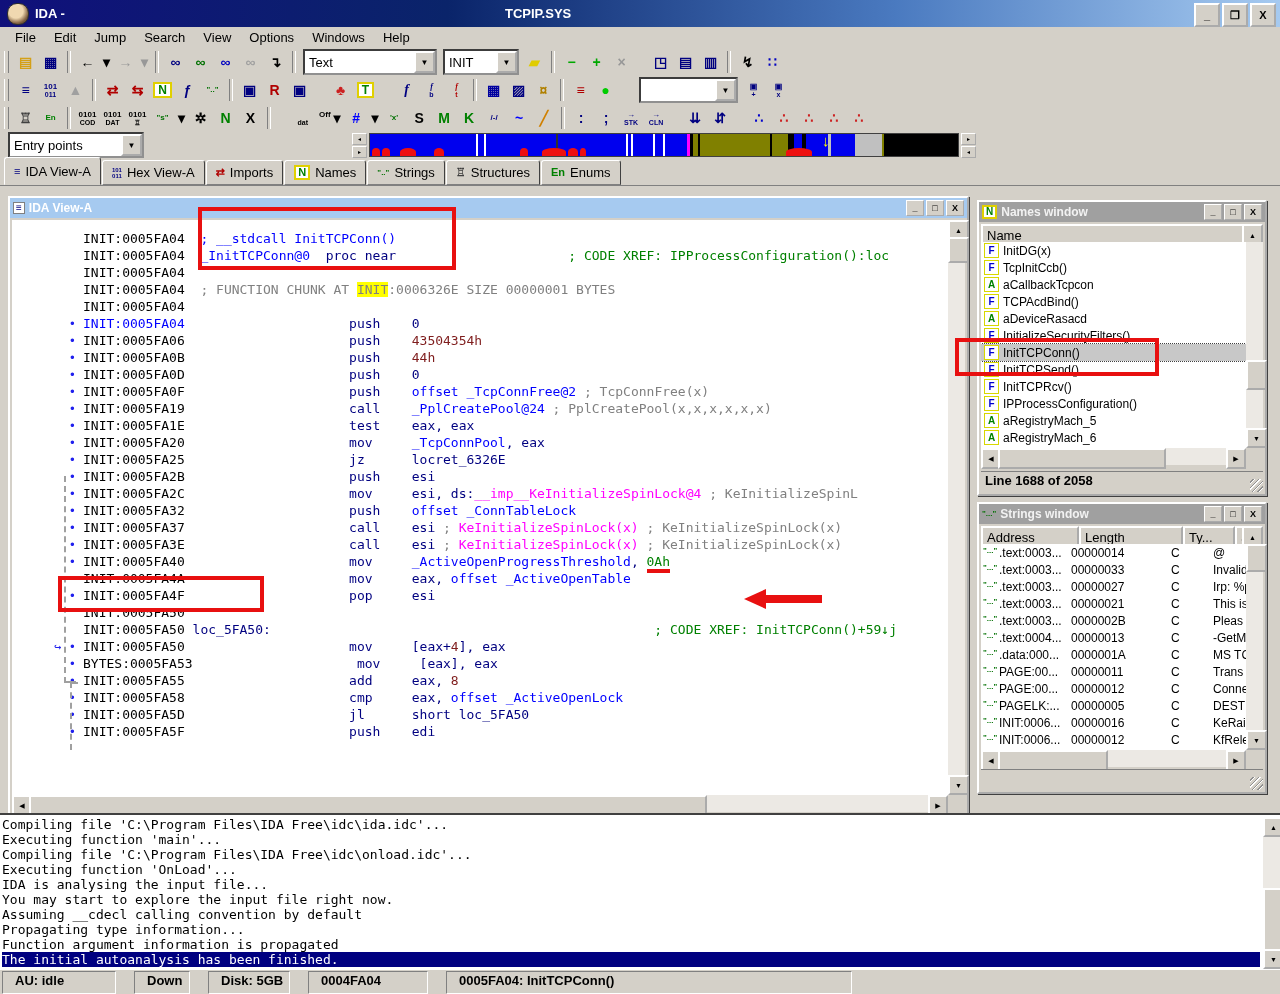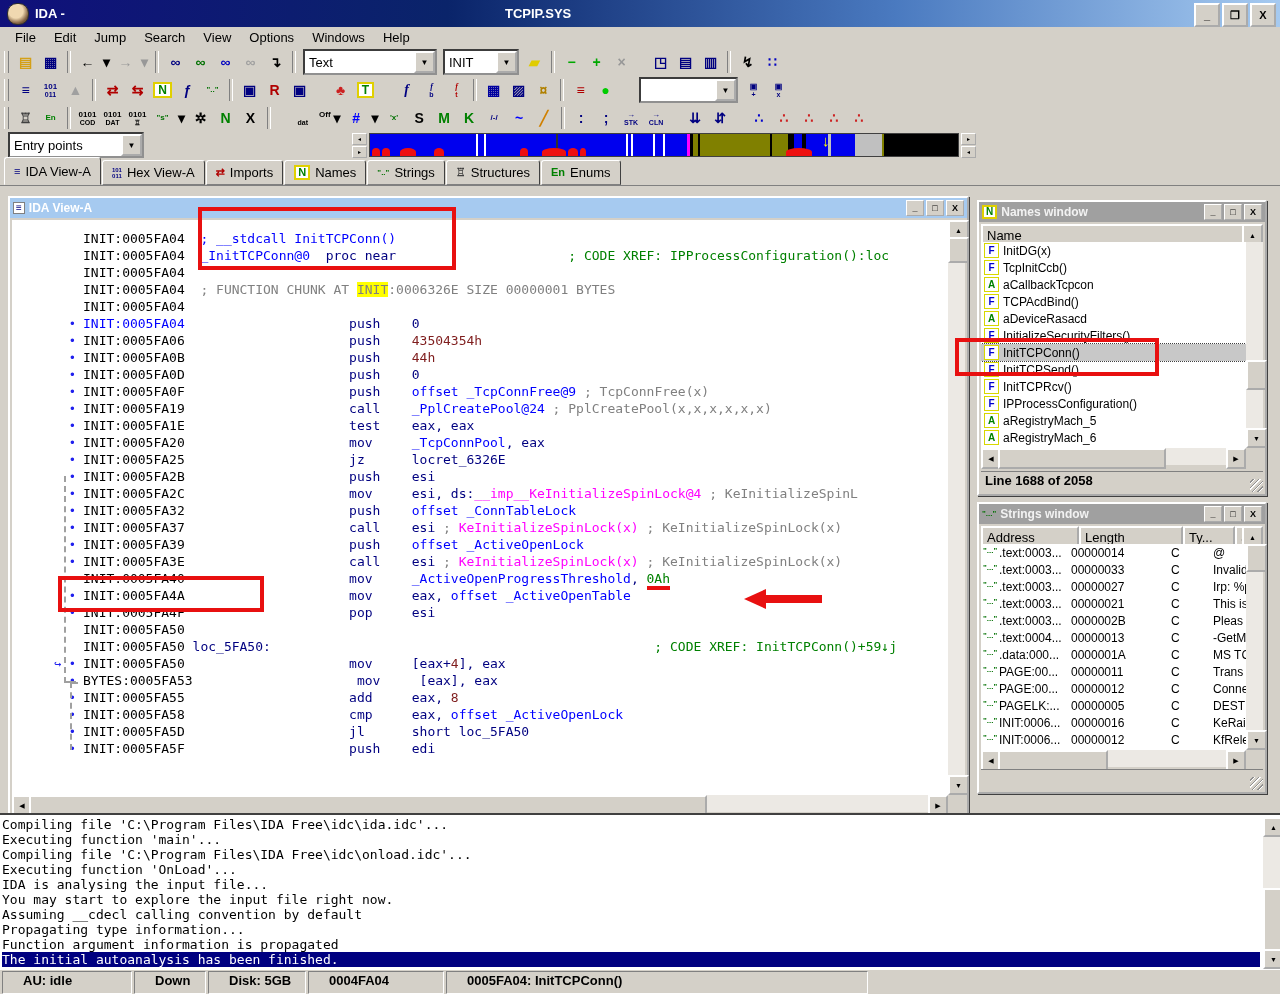--- a/index.html
+++ b/index.html
@@ -96,22 +96,22 @@
   
   #outwin{position:absolute;left:0;top:813px;width:1280px;height:156px;background:#fff;
           border-top:2px solid #404040;overflow:hidden}
   #outlines{position:absolute;left:2px;top:2px;right:18px;bottom:0;
             font-family:"DejaVu Sans Mono",monospace;font-size:13px;line-height:15px;white-space:pre;overflow:hidden}
   .oline{height:15px}
   .oline.hl{background:#000080;color:#fff;width:1258px}
   
   #statusbar{position:absolute;left:0;top:969px;width:1280px;height:25px;background:#d4d0c8;
              border-top:1px solid #fff;display:flex;align-items:center;padding-left:2px}
-  .scell{height:19px;border:1px solid;border-color:#808080 #fff #fff #808080;margin-right:2px;
-         font-weight:bold;font-size:13px;padding:1px 20px;overflow:hidden;white-space:nowrap;flex:none}
+  .scell{height:19px;border:1px solid;border-color:#808080 #fff #fff #808080;margin-right:18px;
+         font-weight:bold;font-size:13px;padding:1px 12px;overflow:hidden;white-space:nowrap;flex:none}
   
   .ann{position:absolute;border:4px solid #e81010;z-index:60;pointer-events:none}
   #annArrow{position:absolute;z-index:60;pointer-events:none}
   #annArrow .head{position:absolute;left:0;top:0;width:0;height:0;
       border-top:10px solid transparent;border-bottom:10px solid transparent;border-right:22px solid #e81010}
   #annArrow .shaft{position:absolute;left:20px;top:6px;width:58px;height:8px;background:#e81010}
 </style>
 </head>
 <body>
 
@@ -534,30 +534,29 @@
     <div class="jmpline" style="left:58px;top:462px;width:6px;height:66px;border-left:2px dashed #a0a0a0;border-top:2px dashed #a0a0a0"></div>
   <div class="dline"><span class="gut"></span><span class="c-a">INIT:0005FA04</span><span class="c-cb">  ; __stdcall InitTCPConn()</span></div>
       <div class="dline"><span class="gut"></span><span class="c-a">INIT:0005FA04</span><span class="c-n">  _InitTCPConn@0</span><span class="c-mn">  proc near</span><span class="c-x">                      ; CODE XREF: IPProcessConfiguration():loc</span></div>
       <div class="dline"><span class="gut"></span><span class="c-a">INIT:0005FA04</span></div>
       <div class="dline"><span class="gut"></span><span class="c-a">INIT:0005FA04</span><span class="c-com">  ; FUNCTION CHUNK AT </span><span class="c-hl">INIT</span><span class="c-com">:0006326E SIZE 00000001 BYTES</span></div>
       <div class="dline"><span class="gut"></span><span class="c-a">INIT:0005FA04</span></div>
       <div class="dline"><span class="gut">•</span><span class="c-ab">INIT:0005FA04</span><span class="c-mn">                     push    0</span></div>
       <div class="dline"><span class="gut">•</span><span class="c-a">INIT:0005FA06</span><span class="c-mn">                     push    </span><span class="c-num">43504354h</span></div>
       <div class="dline"><span class="gut">•</span><span class="c-a">INIT:0005FA0B</span><span class="c-mn">                     push    </span><span class="c-num">44h</span></div>
       <div class="dline"><span class="gut">•</span><span class="c-a">INIT:0005FA0D</span><span class="c-mn">                     push    0</span></div>
-      <div class="dline"><span class="gut">•</span><span class="c-a">INIT:0005FA0F</span><span class="c-mn">                     push    </span><span class="c-n">offset _TcpConnFree@9</span><span class="c-com"> ; TcpConnFree(x)</span></div>
+      <div class="dline"><span class="gut">•</span><span class="c-a">INIT:0005FA0F</span><span class="c-mn">                     push    </span><span class="c-n">offset _TcpConnFree@2</span><span class="c-com"> ; TcpConnFree(x)</span></div>
       <div class="dline"><span class="gut">•</span><span class="c-a">INIT:0005FA19</span><span class="c-mn">                     call    </span><span class="c-n">_PplCreatePool@24</span><span class="c-com"> ; PplCreatePool(x,x,x,x,x,x)</span></div>
       <div class="dline"><span class="gut">•</span><span class="c-a">INIT:0005FA1E</span><span class="c-mn">                     test    eax, eax</span></div>
       <div class="dline"><span class="gut">•</span><span class="c-a">INIT:0005FA20</span><span class="c-mn">                     mov     </span><span class="c-n">_TcpConnPool</span><span class="c-mn">, eax</span></div>
       <div class="dline"><span class="gut">•</span><span class="c-a">INIT:0005FA25</span><span class="c-mn">                     jz      locret_6326E</span></div>
       <div class="dline"><span class="gut">•</span><span class="c-a">INIT:0005FA2B</span><span class="c-mn">                     push    esi</span></div>
       <div class="dline"><span class="gut">•</span><span class="c-a">INIT:0005FA2C</span><span class="c-mn">                     mov     esi, ds:</span><span class="c-mg">__imp__KeInitializeSpinLock@4</span><span class="c-com"> ; KeInitializeSpinL</span></div>
       <div class="dline"><span class="gut">•</span><span class="c-a">INIT:0005FA32</span><span class="c-mn">                     push    </span><span class="c-n">offset _ConnTableLock</span></div>
       <div class="dline"><span class="gut">•</span><span class="c-a">INIT:0005FA37</span><span class="c-mn">                     call    esi </span><span class="c-com">; </span><span class="c-mg">KeInitializeSpinLock(x)</span><span class="c-com"> ; KeInitializeSpinLock(x)</span></div>
-      <div class="dline"><span class="gut">•</span><span class="c-a">INIT:0005FA39</span><span class="c-mn">                     push    </span><span class="c-n">offset _ActiveOpenLock</span></div>
       <div class="dline"><span class="gut">•</span><span class="c-a">INIT:0005FA3E</span><span class="c-mn">                     call    esi </span><span class="c-com">; </span><span class="c-mg">KeInitializeSpinLock(x)</span><span class="c-com"> ; KeInitializeSpinLock(x)</span></div>
       <div class="dline"><span class="gut">•</span><span class="c-a">INIT:0005FA40</span><span class="c-mn">                     mov     </span><span class="c-n">_ActiveOpenProgressThreshold</span><span class="c-mn">, </span><span class="c-numu">0Ah</span></div>
       <div class="dline"><span class="gut">•</span><span class="c-a">INIT:0005FA4A</span><span class="c-mn">                     mov     eax, </span><span class="c-n">offset _ActiveOpenTable</span></div>
       <div class="dline"><span class="gut">•</span><span class="c-a">INIT:0005FA4F</span><span class="c-mn">                     pop     esi</span></div>
       <div class="dline"><span class="gut"></span><span class="c-a">INIT:0005FA50</span></div>
       <div class="dline"><span class="gut"></span><span class="c-a">INIT:0005FA50</span><span class="c-mn"> loc_5FA50:</span><span class="c-x">                                                 ; CODE XREF: InitTCPConn()+59↓j</span></div>
       <div class="dline"><span class="gut">↪ •</span><span class="c-a">INIT:0005FA50</span><span class="c-mn">                     mov     [eax+</span><span class="c-num">4</span><span class="c-mn">], eax</span></div>
       <div class="dline"><span class="gut">•</span><span class="c-a">BYTES:0005FA53</span><span class="c-mn">                     mov     [eax], eax</span></div>
       <div class="dline"><span class="gut">•</span><span class="c-a">INIT:0005FA55</span><span class="c-mn">                     add     eax, </span><span class="c-num">8</span></div>
       <div class="dline"><span class="gut">•</span><span class="c-a">INIT:0005FA58</span><span class="c-mn">                     cmp     eax, </span><span class="c-n">offset _ActiveOpenLock</span></div>

